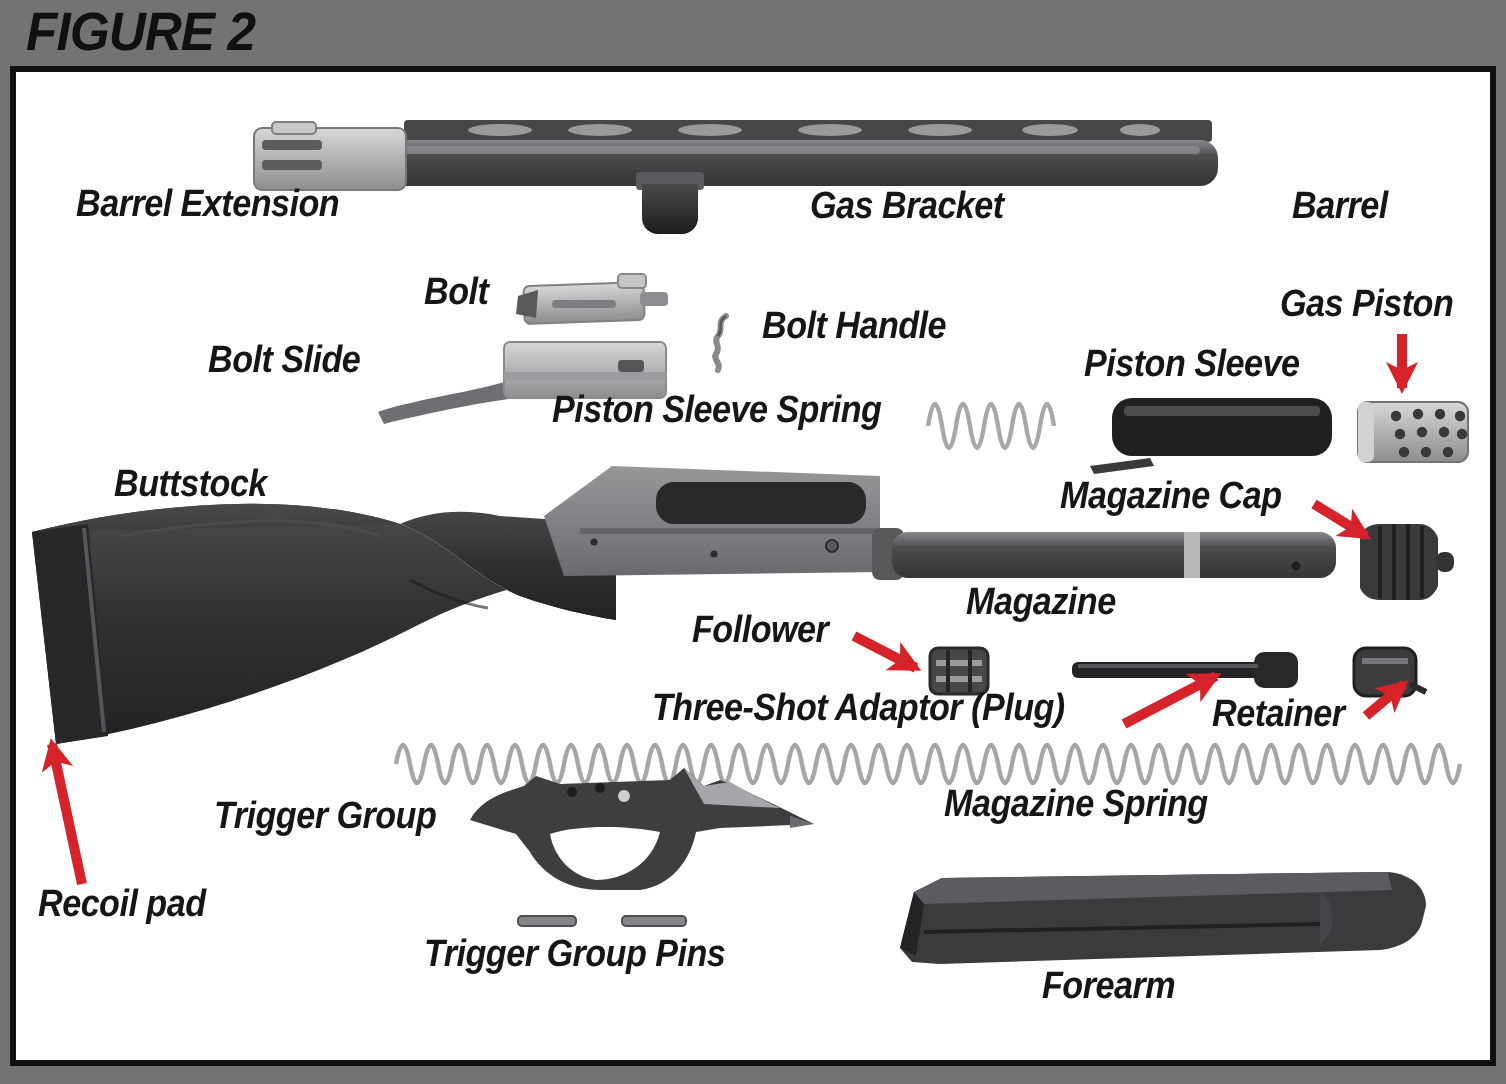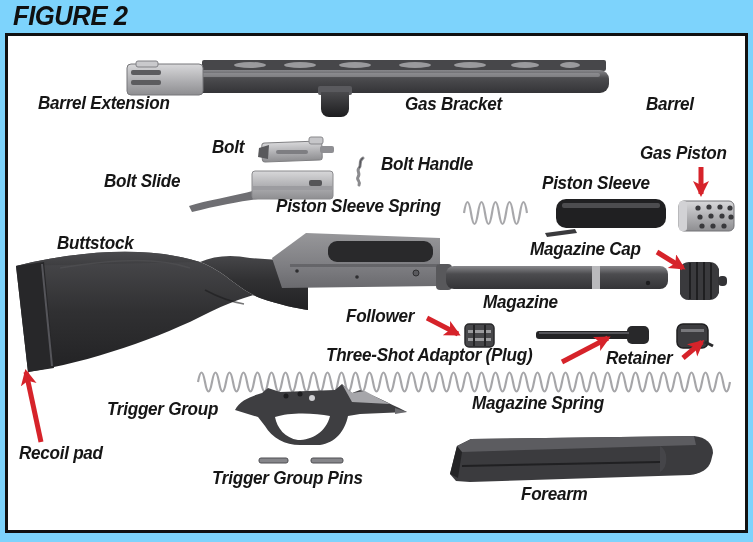--- a/index.html
+++ b/index.html
@@ -1,16 +1,16 @@
 <!DOCTYPE html>
 <html><head>
 <meta charset="utf-8">
 <style>
   html,body{margin:0;padding:0;background:#fff;}
-  #stage{position:relative;width:753px;height:542px;background:#7dd3fc;overflow:hidden;
+  #stage{position:relative;width:753px;height:542px;background:#737373;overflow:hidden;
          font-family:"Liberation Sans",sans-serif;}
   #fig-title{position:absolute;left:13px;top:1px;font:italic 700 27px "Liberation Sans",sans-serif;
          color:#101010;transform:scaleX(.95);transform-origin:left top;letter-spacing:-.5px;}
   #diagram-box{position:absolute;left:5px;top:33px;width:737px;height:494px;
          border:3px solid #111111;background:#ffffff;}
   #parts-svg{position:absolute;left:0;top:0;width:753px;height:542px;}
   .lbl{position:absolute;font:italic 700 19px "Liberation Sans",sans-serif;color:#161616;
        white-space:nowrap;transform:scaleX(.9);transform-origin:left top;letter-spacing:-.3px;
        line-height:1.1;}
 </style>

